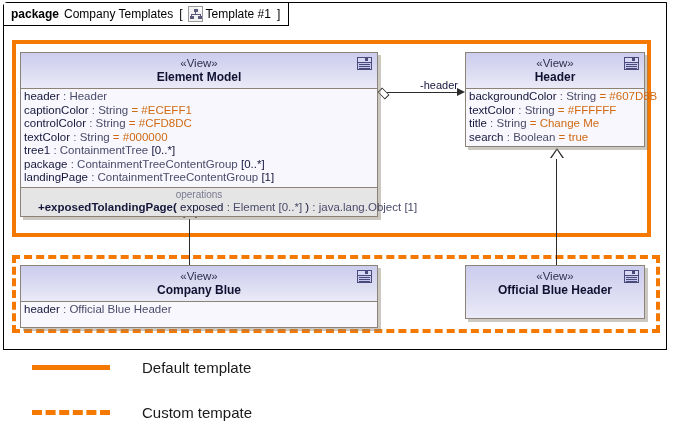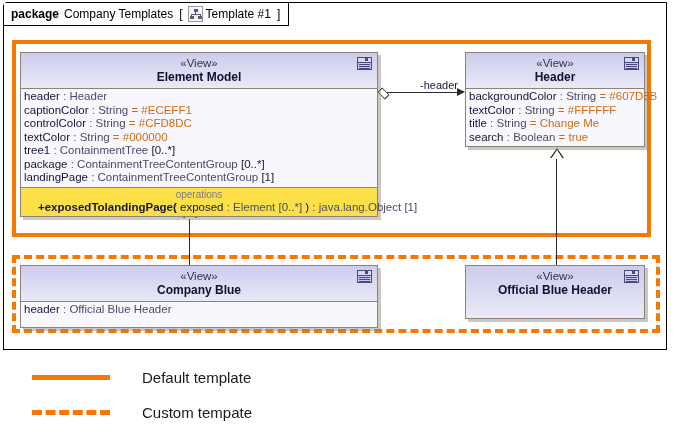--- a/index.html
+++ b/index.html
@@ -181,21 +181,21 @@
     font-size: 11.5px;
   }
   .attr .an { color: #16163c; }
   .attr .sep { color: #5a5a78; }
   .attr .at { color: #4b4b6b; }
   .attr .av { color: #d06b14; }
   .attr .mult { color: #16163c; }
 
   .cls-ops {
     border-top: 1px solid #8c8275;
-    background: #fde047;
+    background: #e5e5e5;
     padding: 1px 0 2px 0;
   }
   .ops-label {
     text-align: center;
     font-size: 10px;
     color: #7a7a90;
     line-height: 12px;
   }
   .op {
     padding-left: 17px;
@@ -418,21 +418,21 @@
         <span class="bar">
             <span class="sq"></span>
           </span>
         <span class="ln ln1"></span>
           <span class="ln ln2"></span>
           <span class="ln ln3"></span>
       </span>
     </div>
   </div>
 
-  <div class="legend-row" style="left:32px; top:369px;">
+  <div class="legend-row" style="left:32px; top:359px;">
     <span class="legend-swatch-solid"></span>
     <span class="legend-label">Default template</span>
   </div>
   <div class="legend-row" style="left:32px; top:404px;">
     <span class="legend-swatch-dashed"></span>
     <span class="legend-label">Custom tempate</span>
   </div>
 
 </div>
 

